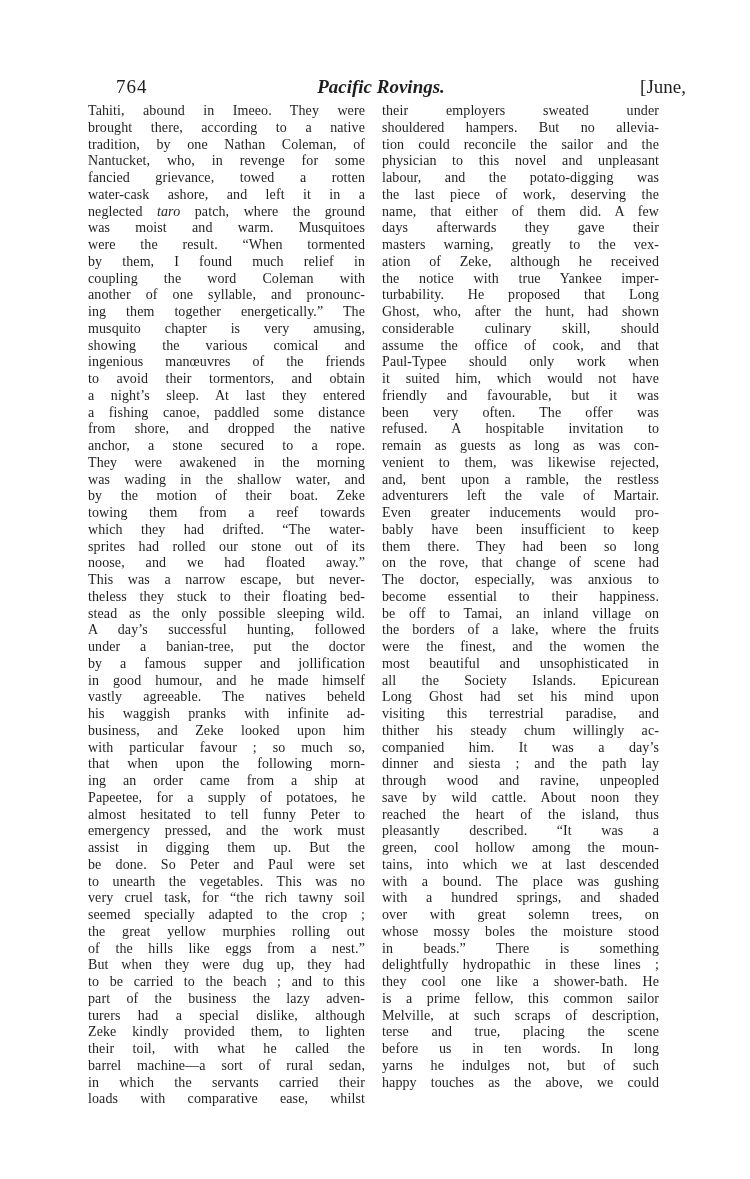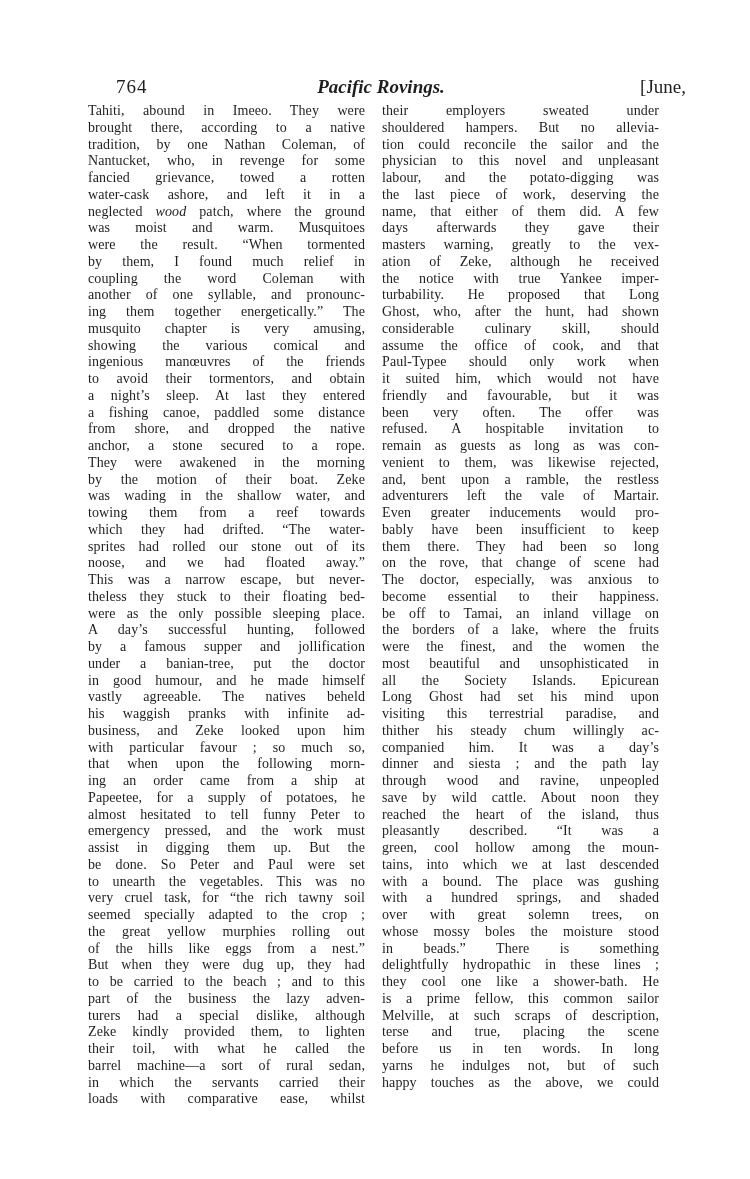--- a/index.html
+++ b/index.html
@@ -82,48 +82,48 @@
   </div>
 
   <div class="body-text">
     <div class="col">
         <div class="tline">Tahiti, abound in Imeeo.  They were</div>
         <div class="tline">brought there, according to a native</div>
         <div class="tline">tradition, by one Nathan Coleman, of</div>
         <div class="tline">Nantucket, who, in revenge for some</div>
         <div class="tline">fancied grievance, towed a rotten</div>
         <div class="tline">water-cask ashore, and left it in a</div>
-        <div class="tline">neglected <i>wood</i> patch, where the ground</div>
+        <div class="tline">neglected <i>taro</i> patch, where the ground</div>
         <div class="tline">was moist and warm.  Musquitoes</div>
         <div class="tline">were the result.  “When tormented</div>
         <div class="tline">by them, I found much relief in</div>
         <div class="tline">coupling the word Coleman with</div>
         <div class="tline">another of one syllable, and pronounc-</div>
         <div class="tline">ing them together energetically.” The</div>
         <div class="tline">musquito chapter is very amusing,</div>
         <div class="tline">showing the various comical and</div>
         <div class="tline">ingenious manœuvres of the friends</div>
         <div class="tline">to avoid their tormentors, and obtain</div>
         <div class="tline">a night’s sleep.  At last they entered</div>
         <div class="tline">a fishing canoe, paddled some distance</div>
         <div class="tline">from shore, and dropped the native</div>
         <div class="tline">anchor, a stone secured to a rope.</div>
         <div class="tline">They were awakened in the morning</div>
+        <div class="tline">was wading in the shallow water, and</div>
         <div class="tline">by the motion of their boat.  Zeke</div>
-        <div class="tline">was wading in the shallow water, and</div>
         <div class="tline">towing them from a reef towards</div>
         <div class="tline">which they had drifted.  “The water-</div>
         <div class="tline">sprites had rolled our stone out of its</div>
         <div class="tline">noose, and we had floated away.”</div>
         <div class="tline">This was a narrow escape, but never-</div>
         <div class="tline">theless they stuck to their floating bed-</div>
-        <div class="tline">were as the only possible sleeping place.</div>
+        <div class="tline">stead as the only possible sleeping wild.</div>
         <div class="tline">A day’s successful hunting, followed</div>
+        <div class="tline">under a banian-tree, put the doctor</div>
         <div class="tline">by a famous supper and jollification</div>
-        <div class="tline">under a banian-tree, put the doctor</div>
         <div class="tline">in good humour, and he made himself</div>
         <div class="tline">vastly agreeable.  The natives beheld</div>
         <div class="tline">his waggish pranks with infinite ad-</div>
         <div class="tline">business, and Zeke looked upon him</div>
         <div class="tline">with particular favour ; so much so,</div>
         <div class="tline">that when upon the following morn-</div>
         <div class="tline">ing an order came from a ship at</div>
         <div class="tline">Papeetee, for a supply of potatoes, he</div>
         <div class="tline">almost hesitated to tell funny Peter to</div>
         <div class="tline">emergency pressed, and the work must</div>

